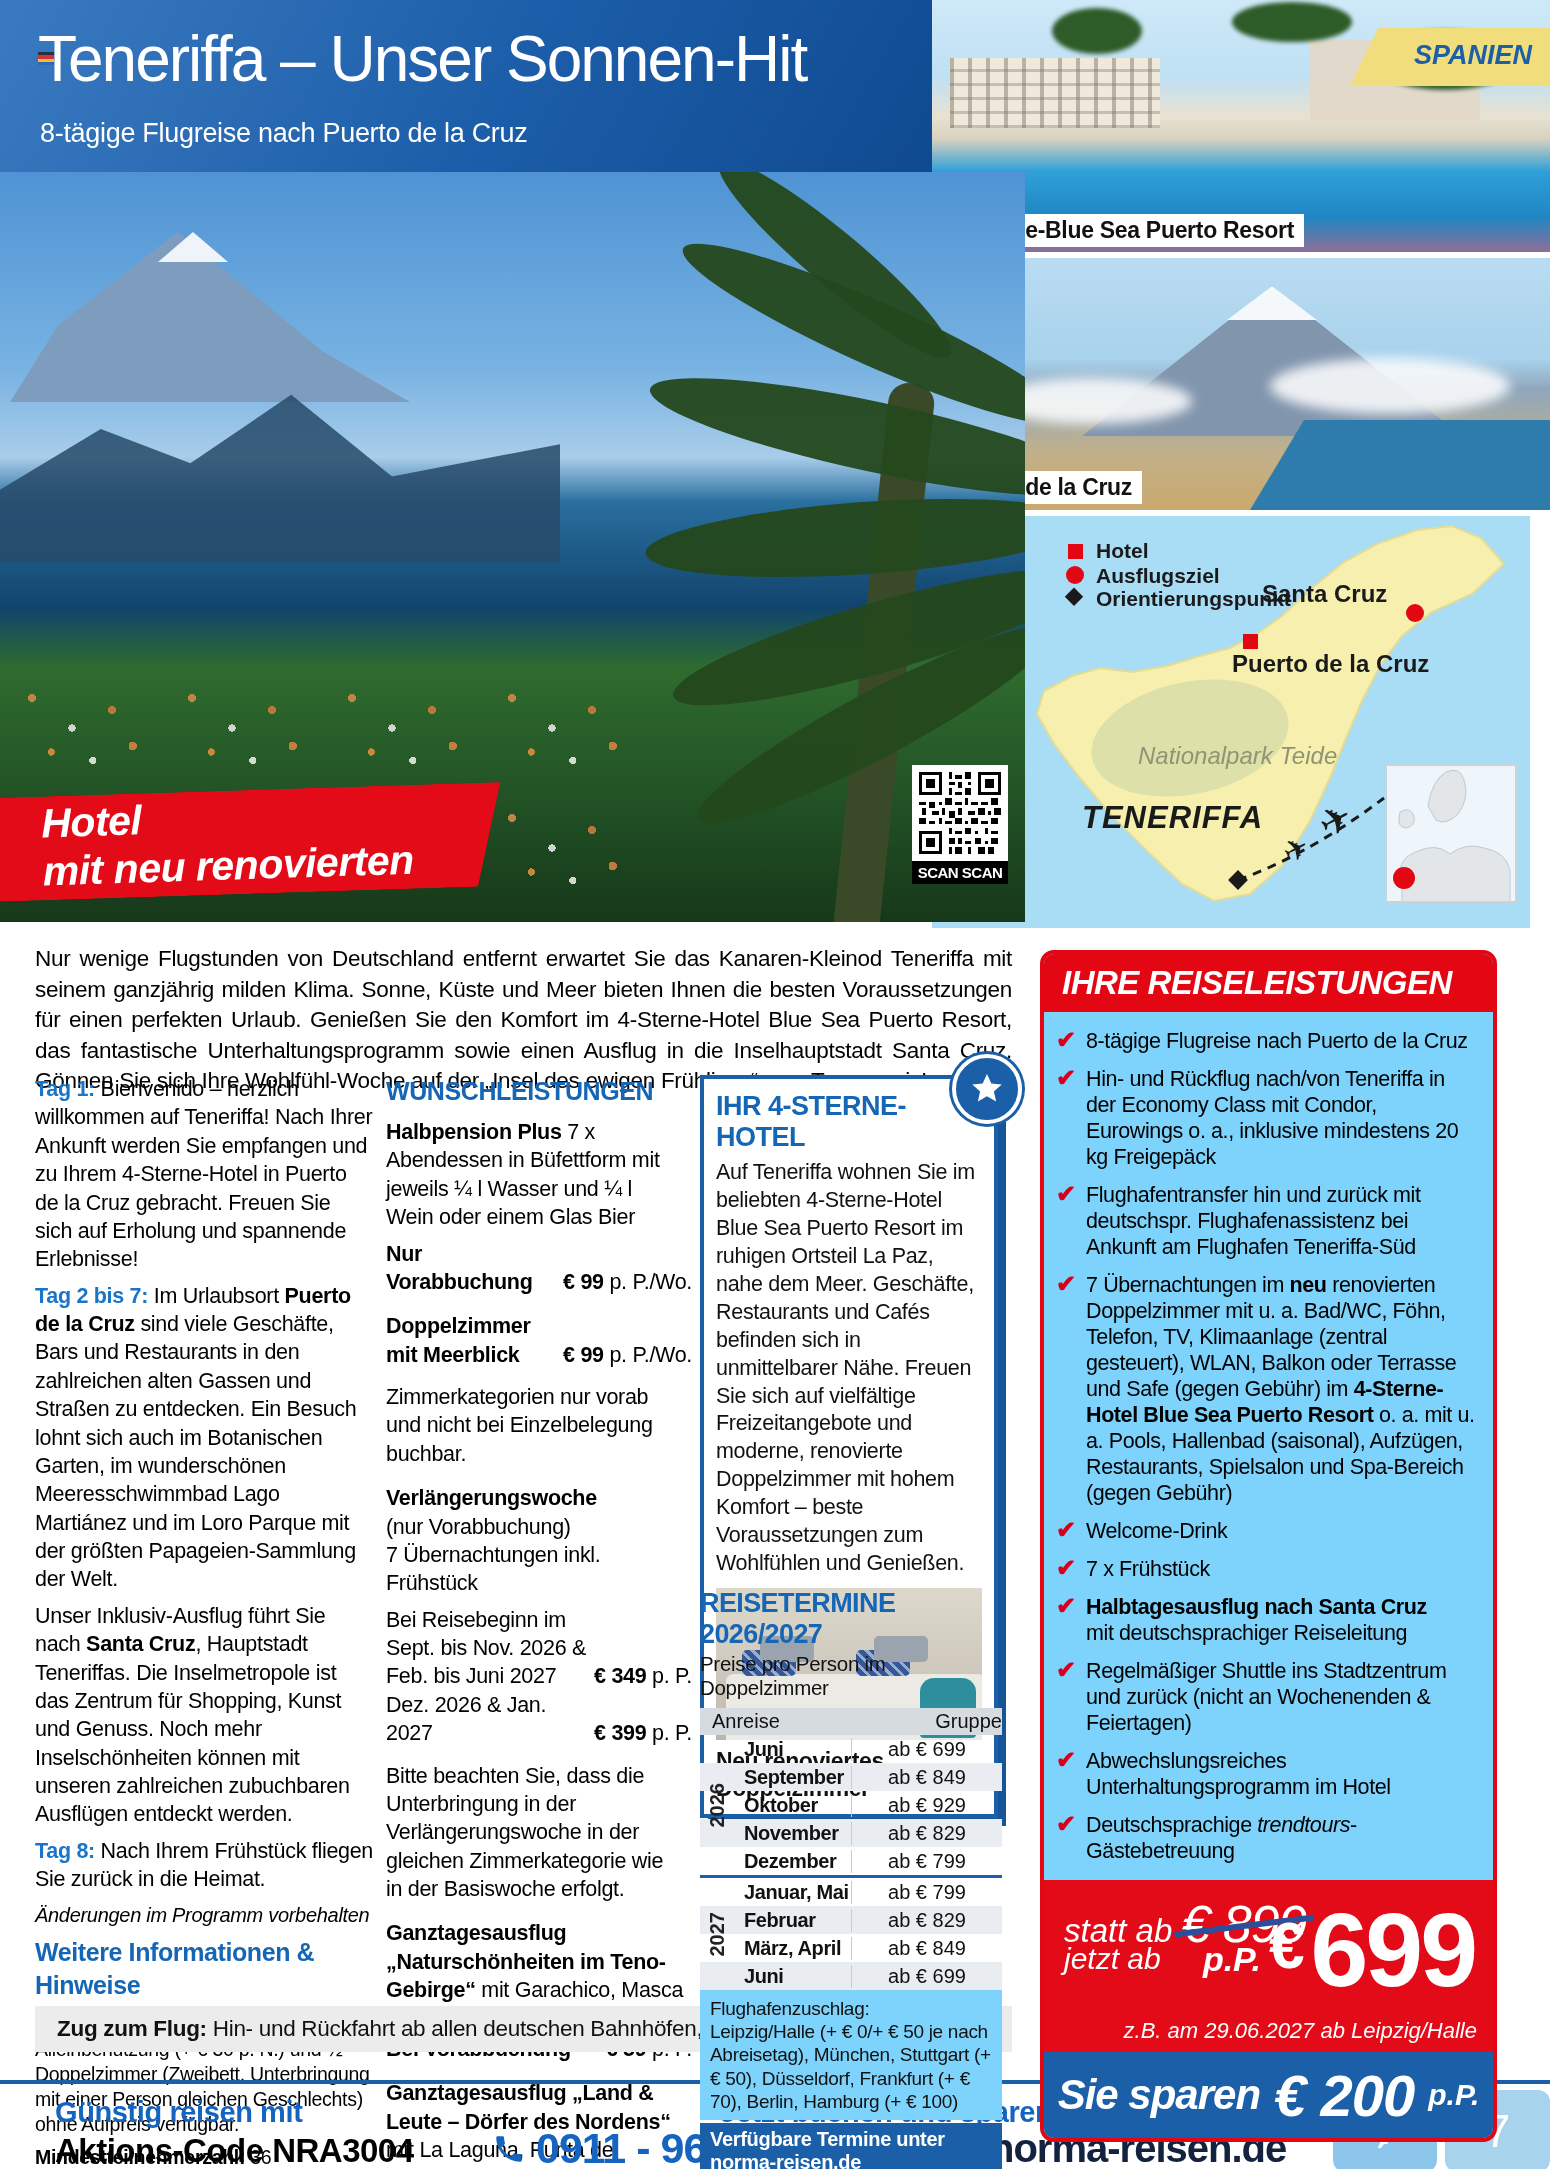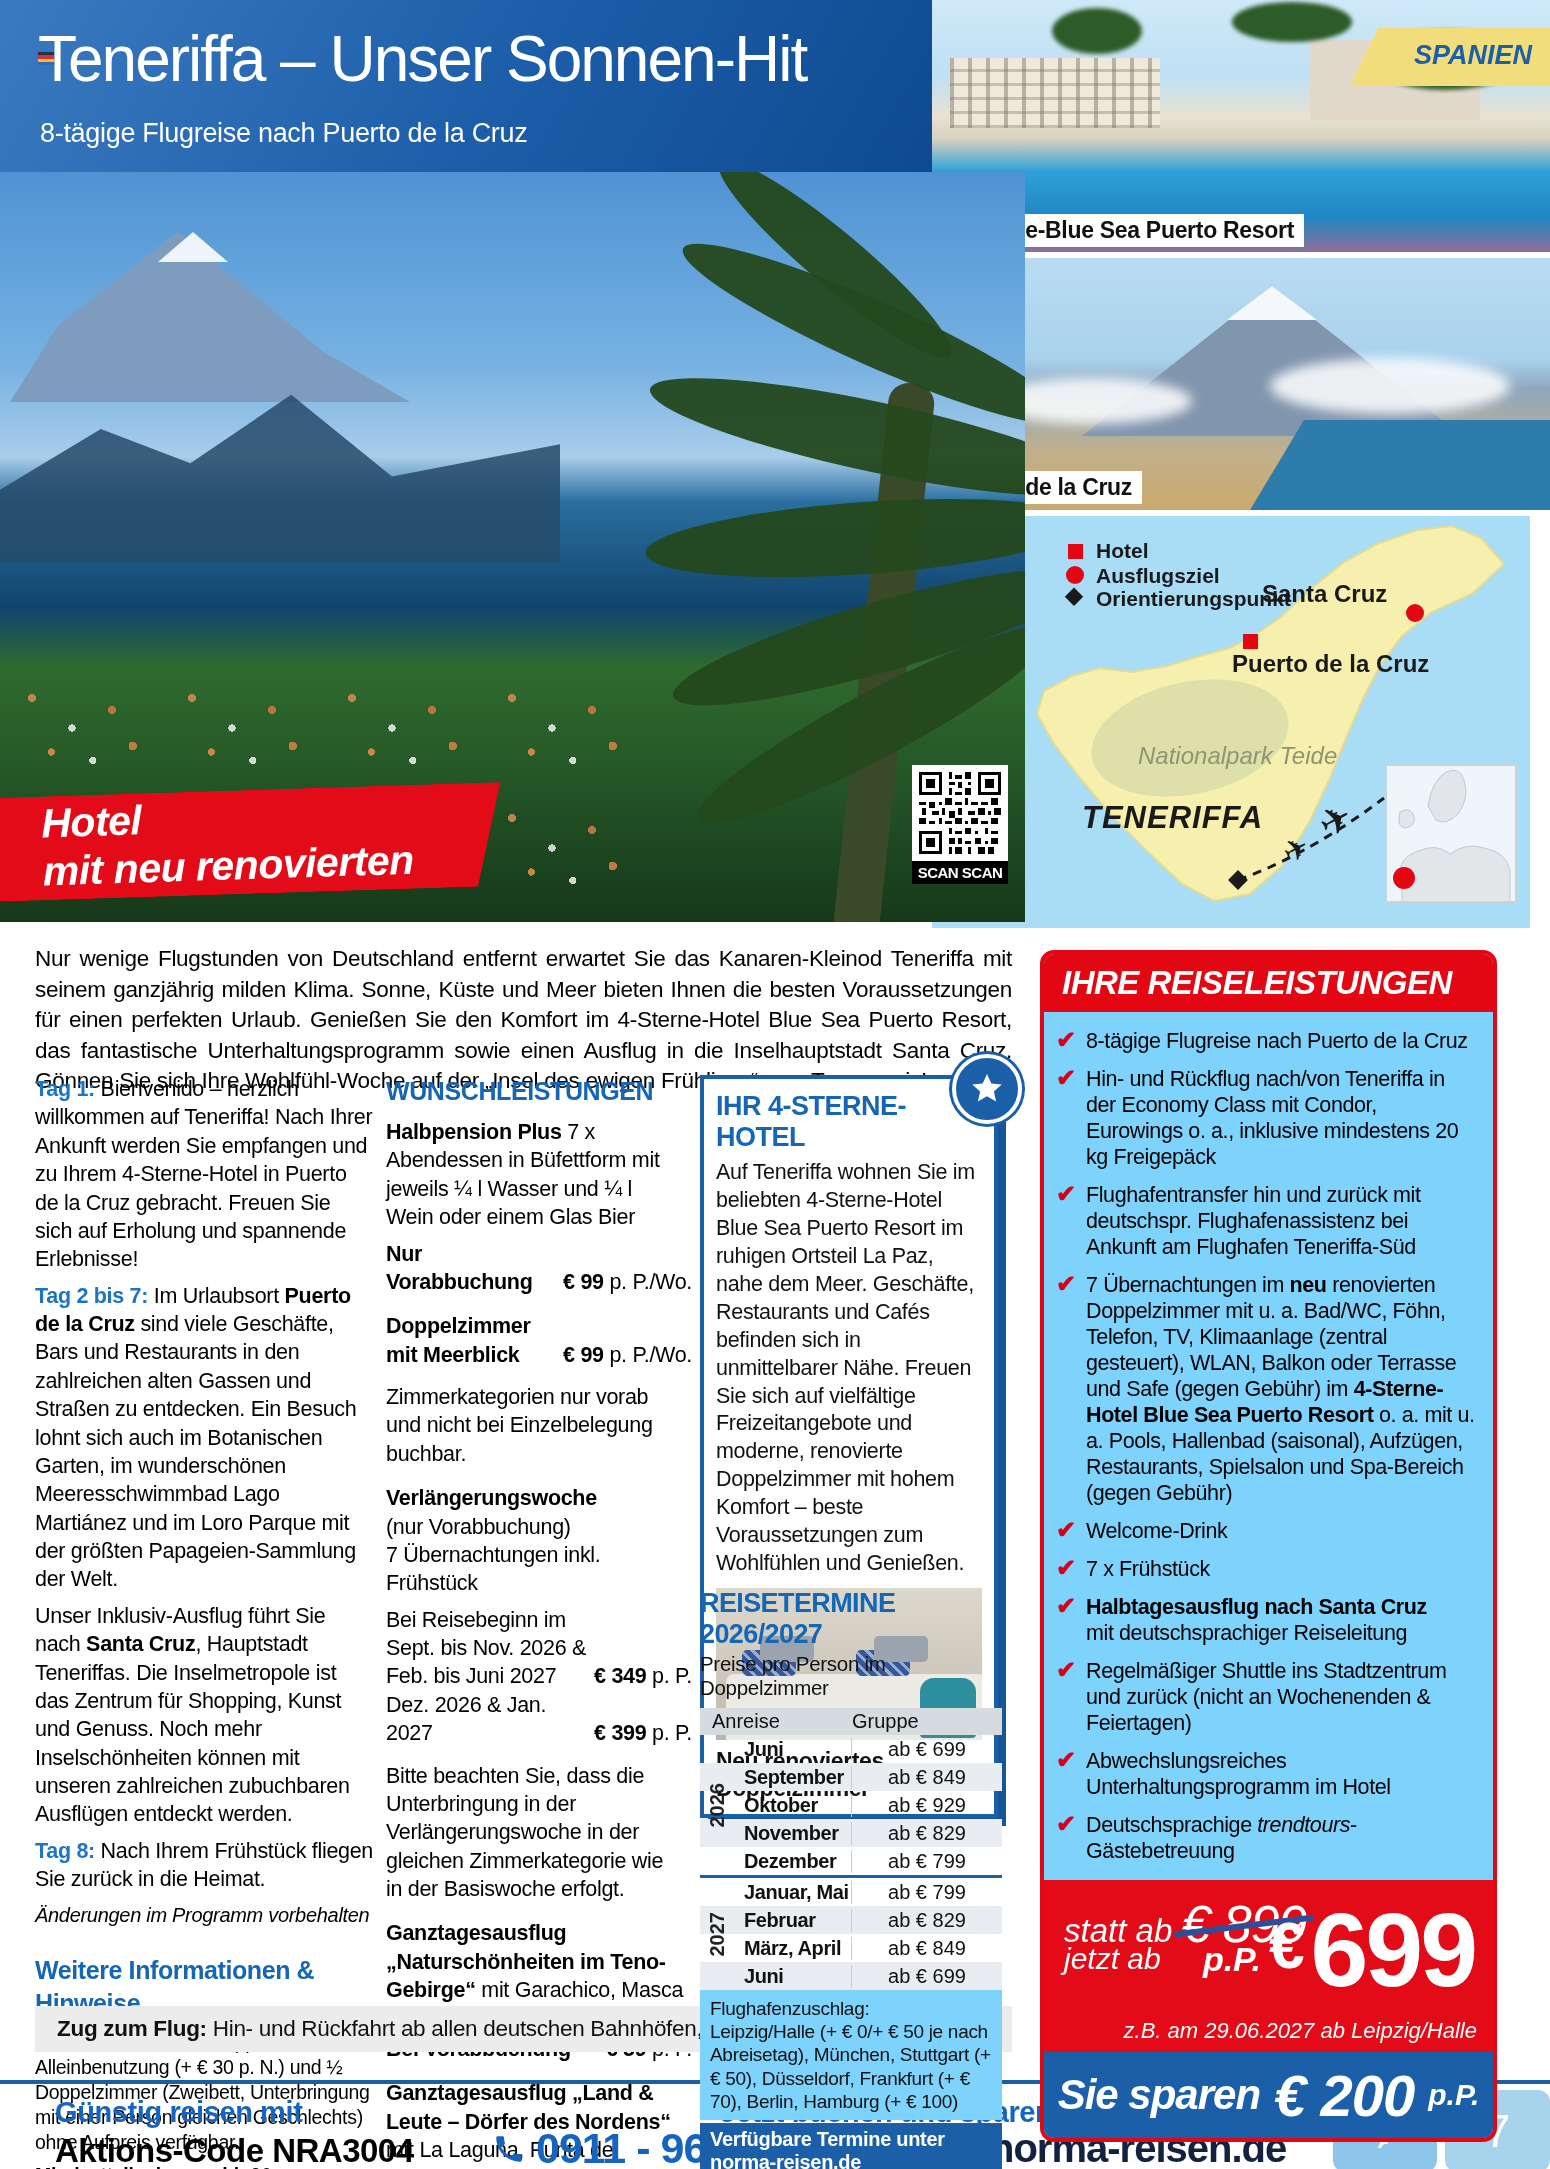--- a/index.html
+++ b/index.html
@@ -71,21 +71,21 @@
   .map{position:absolute;left:932px;top:516px;width:598px;height:412px;background:#a9dcf5}
 
   
   .intro{position:absolute;left:35px;top:944px;width:977px;font-size:22.5px;line-height:1.36;
     letter-spacing:-.3px;text-align:justify;color:#000}
 
   
   .col{position:absolute;top:1075px;font-size:21.5px;line-height:1.32;letter-spacing:-.3px;color:#000}
   .col1{left:35px;width:338px}
   .col2{left:386px;width:306px}
-  .para{margin:0 0 8px 0;white-space:pre-line}.para.mb22{margin-bottom:26px}
+  .para{margin:0 0 8px 0;white-space:pre-line}.para.mb22{margin-bottom:8px}
   .para.small{font-size:19.5px;line-height:1.28}
   .para.italicnote{font-style:italic;font-size:20px}
   .subhead{color:#1566b5;font-weight:700;font-size:25px;margin:6px 0 10px 0;letter-spacing:-.4px}
   .blk{display:flex;justify-content:space-between;align-items:flex-end;margin-bottom:13px}
   .blk .lab{white-space:pre-line}
   .blk .prc{white-space:nowrap;padding-left:8px}
   .blk.mb0{margin-bottom:0}.blk.mb2{margin-bottom:2px}
   .blk.mb8{margin-bottom:8px}.blk.mb14{margin-bottom:14px}.blk.mb16{margin-bottom:16px}
 
   
@@ -103,21 +103,21 @@
   .star{position:absolute;left:952px;top:1054px;width:62px;height:62px;border-radius:50%;
     background:#1a5fa8;border:4px solid #fff;box-shadow:0 0 0 3px #1a5fa8;z-index:3;
     display:flex;align-items:center;justify-content:center}
 
   
   .termine{position:absolute;left:700px;top:1588px;width:302px;z-index:2}
   .termine h3{margin:0 0 2px 0;color:#1566b5;font-size:27px;letter-spacing:-.6px}
   .termine .sub{font-size:20.5px;margin-bottom:8px;letter-spacing:-.3px}
   .thead{display:flex;background:#d6dbe0;height:27px;align-items:center;font-size:20px}
   .thead .a{padding-left:12px;flex:1}
-  .thead .g{width:150px;text-align:left}
+  .thead .g{width:150px;text-align:right}
   .tgroup{position:relative}
   .tgroup.sep{border-top:3px solid #1a5fa8}
   .ylab{position:absolute;left:0;top:0;bottom:0;width:34px;display:flex;align-items:center;justify-content:center}
   .ylab span{writing-mode:vertical-rl;transform:rotate(180deg);font-weight:700;font-size:20px;color:#222}
   .trow{display:flex;height:28px;align-items:center;font-size:20px}
   .trow .m{flex:1;padding-left:44px;font-weight:700;letter-spacing:-.4px}
   .trow .p{width:150px;text-align:center;border-left:1px solid #c6ccd2}
   .trow.shade{background:#e9edf1}
   .tfoot{background:#7dd3fc;font-size:19px;line-height:1.22;padding:7px 10px;white-space:pre-line;letter-spacing:-.3px}
   .tbar{background:#1a5fa8;color:#fff;font-weight:700;font-size:20px;padding:5px 10px;margin-top:3px;letter-spacing:-.3px}

